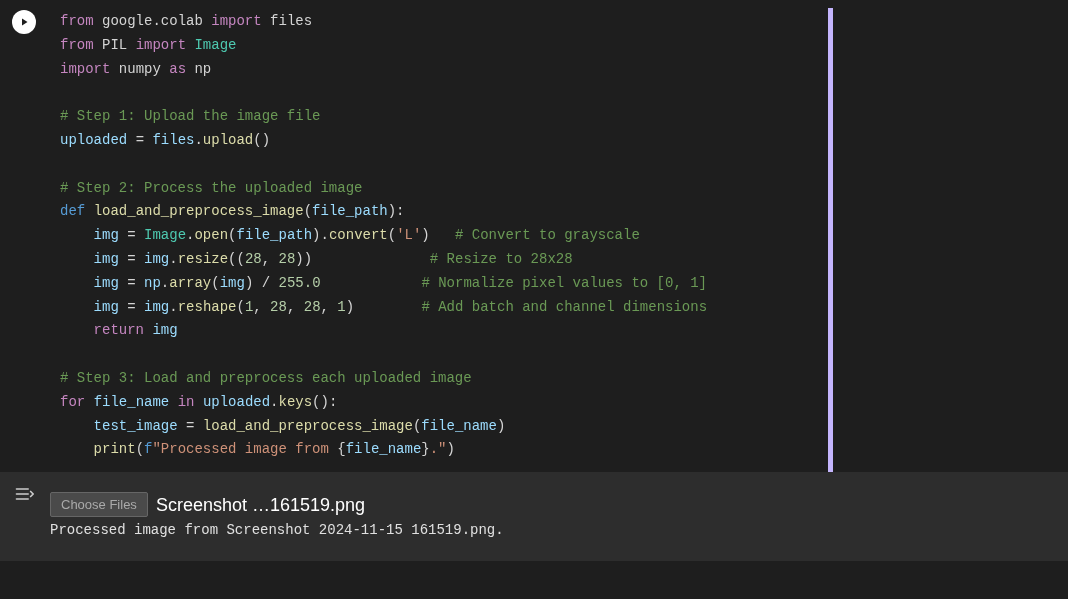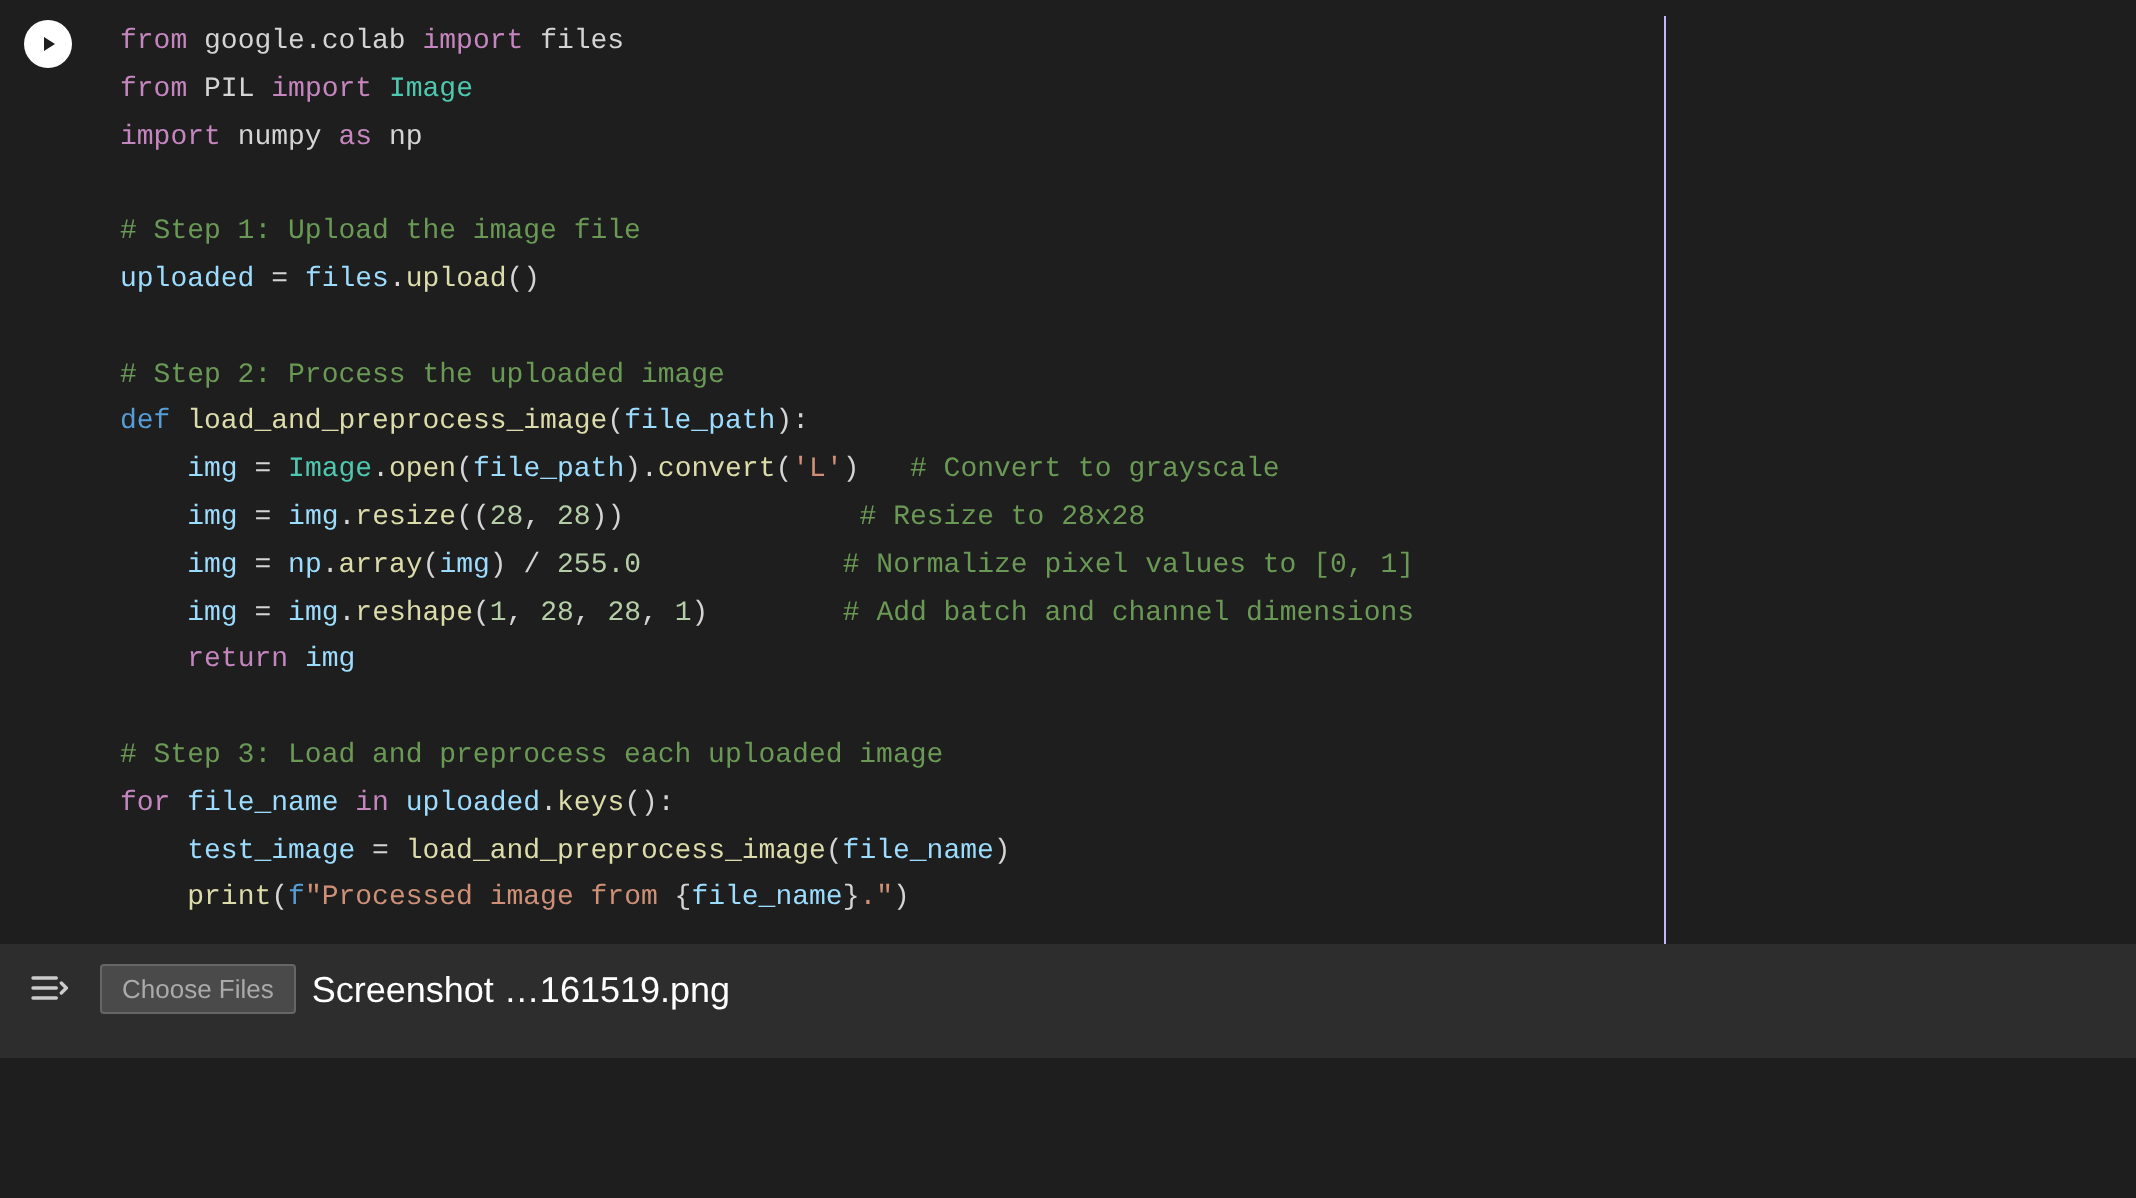--- a/index.html
+++ b/index.html
@@ -28,21 +28,21 @@
     background: #fff;
     display: flex;
     align-items: center;
     justify-content: center;
     cursor: pointer;
   }
   .run-btn svg { width: 12px; height: 12px; }
   .code-area {
     flex: 1;
     padding: 2px 0 10px 12px;
-    border-right: 1px solid #c4b5fd;
+    border-right: 5px solid #c4b5fd;
     margin-right: 235px;
   }
   pre {
     margin: 0;
     font-family: inherit;
     font-size: 14px;
     line-height: 23.8px;
     white-space: pre;
   }
   .kw { color: #c586c0; }
@@ -69,21 +69,21 @@
     padding-top: 2px;
     color: #ccc;
   }
   .output-icon svg { width: 20px; height: 20px; }
   .output-body {
     flex: 1;
     font-size: 14px;
     line-height: 22px;
     color: #e8e8e8;
   }
-  .file-row { display:flex; align-items:center; gap:8px; margin-bottom:2px;}
+  .file-row { display:flex; align-items:center; gap:8px; margin-bottom:2px;margin-top:10px;}
   .choose-btn {
     font-family: Arial, sans-serif;
     font-size: 13px;
     background: #4a4a4a;
     color: #aaa;
     border: 1px solid #666;
     padding: 4px 10px;
     cursor: pointer;
     border-radius: 2px;
   }
@@ -132,14 +132,15 @@
     <svg viewBox="0 0 24 24">
       <path d="M3 6h14M3 12h14M3 18h14" stroke="#ccc" stroke-width="2" stroke-linecap="round" fill="none"></path>
       <path d="M20 9l3 3-3 3" stroke="#ccc" stroke-width="2" fill="none" stroke-linecap="round"></path>
     </svg>
   </div>
   <div class="output-body">
     <div class="file-row">
       <button class="choose-btn">Choose Files</button>
       <span class="file-label">Screenshot …161519.png</span>
     </div>
+    <div class="mono-out">Processed image from Screenshot 2024-11-15 161519.png.</div>
   </div>
 </div>
 
 </body></html>

